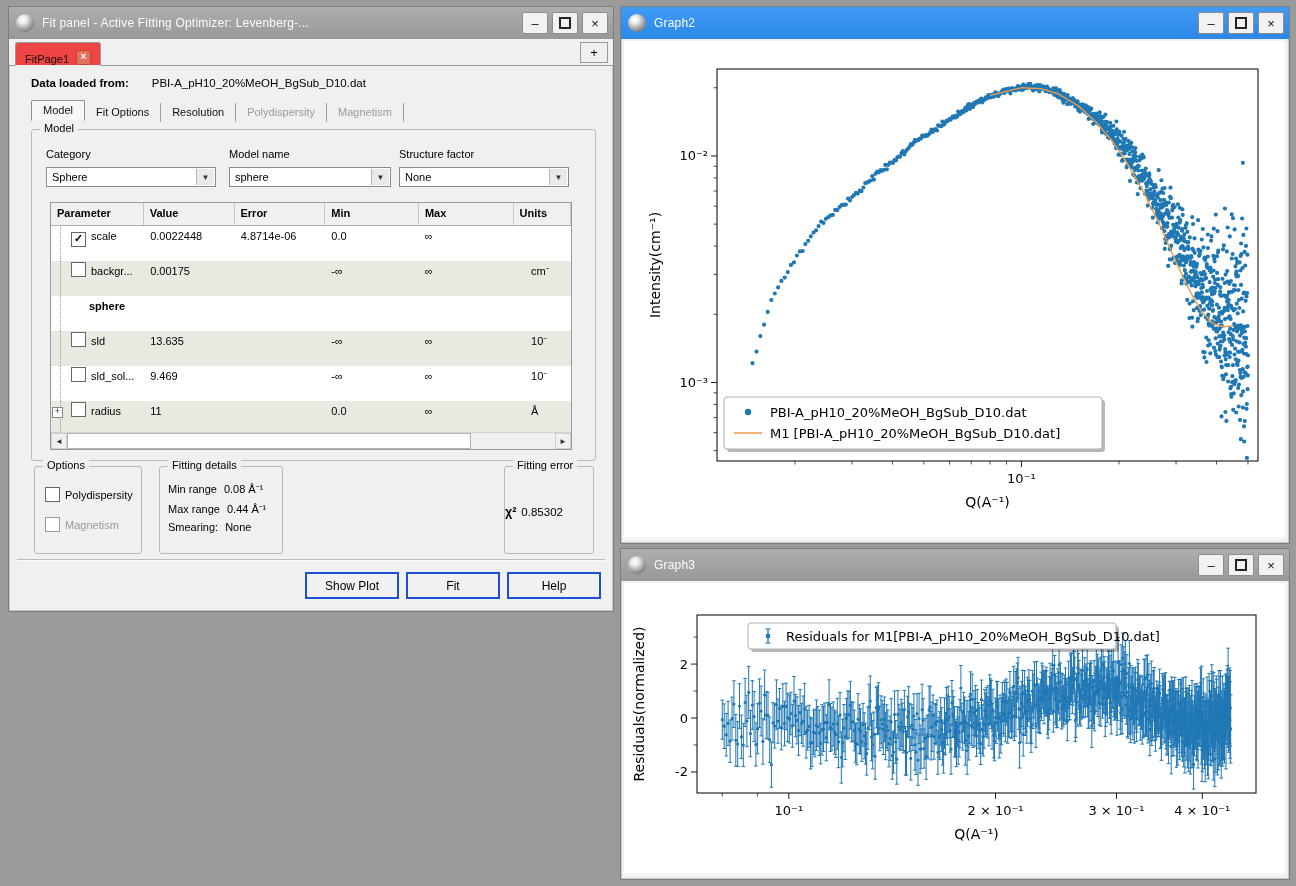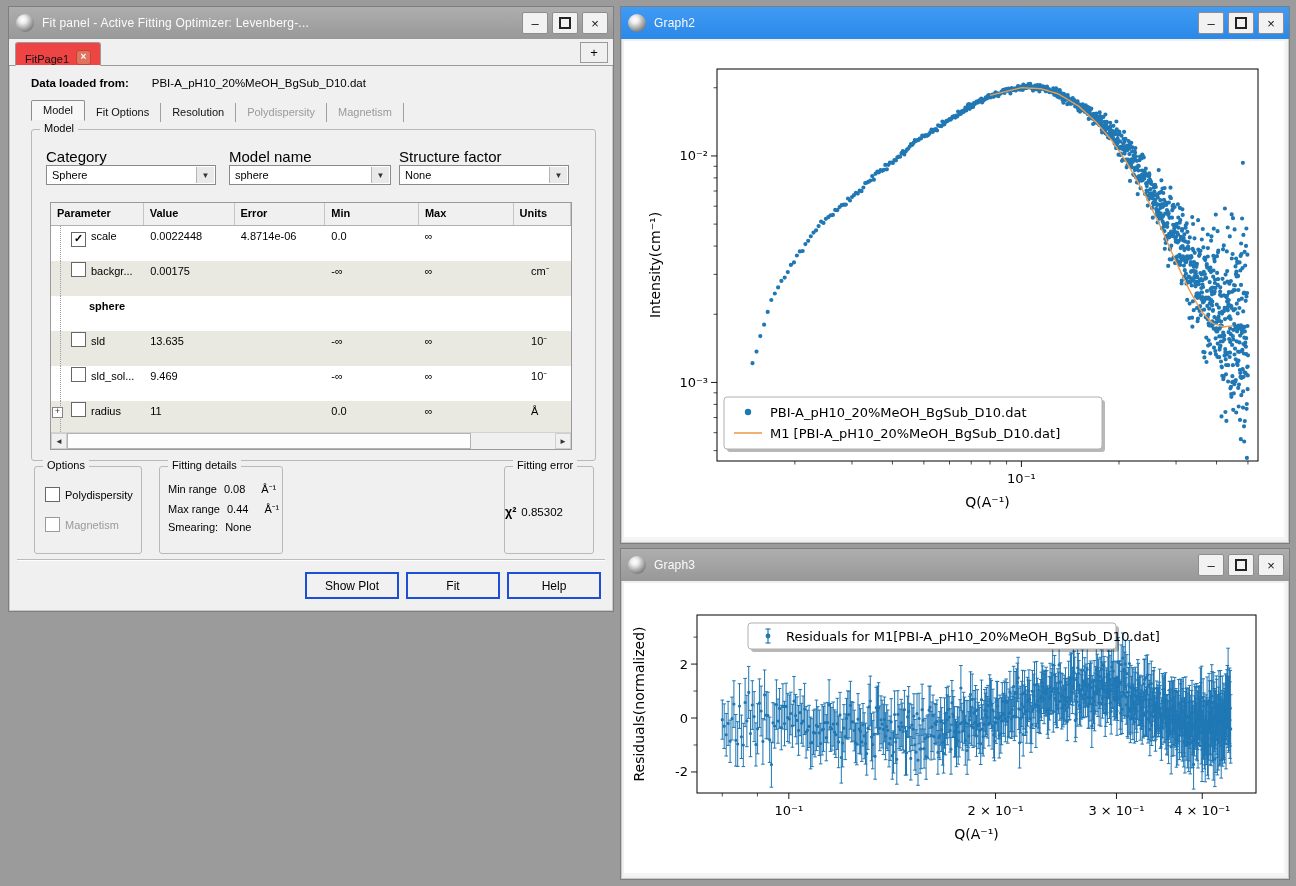--- a/index.html
+++ b/index.html
@@ -30,21 +30,21 @@
   .dataline b{margin-right:23px}
   .innertabs{position:absolute;left:22px;top:92px;display:flex;height:22px;align-items:flex-end}
   .itab{padding:3px 11px 4px;font-size:11px;border-right:1px solid #9f9f9f;color:#111;position:relative;top:1px}
   .itab.active{background:#f7f7f7;border:1px solid #8f8f8f;border-bottom:1px solid #f0f0f0;border-radius:2px 2px 0 0;top:0}
   .itab.disabled{color:#9a9a9a}
   .groupbox{position:absolute;border:1px solid #b9b9b9;border-radius:3px}
   .groupbox>.glabel{position:absolute;top:-8px;left:8px;background:#f0f0f0;padding:0 4px;font-size:11px}
   #gb-model{left:22px;top:122px;width:563px;height:330px}
   .sel-row{position:absolute;left:14px;top:18px;right:10px;display:flex}
   .sel{display:flex;flex-direction:column}
-  .sel .slabel{font-size:15px;}
+  .sel .slabel{font-size:11px;margin-bottom:7px}
   .combo{height:20px;background:#fff;border:1px solid #8a8a8a;display:flex;align-items:center;
          font-size:11px;padding-left:5px;position:relative;box-sizing:border-box}
   .combo .arrow{position:absolute;right:1px;top:1px;bottom:1px;width:17px;background:#e9e9e9;
                 border-left:1px solid #b5b5b5;display:flex;align-items:center;justify-content:center;
                 font-size:8px;color:#333}
   .ptable{position:absolute;left:18px;top:72px;width:520px;height:246px;background:#fff;
           border:1px solid #9a9a9a;overflow:hidden;font-size:11px}
   .thead{display:flex;height:22px;background:#f0f0f0;border-bottom:1px solid #b0b0b0;font-weight:bold}
   .thead>div{box-sizing:border-box;border-right:1px solid #c6c6c6;padding:4px 0 0 6px;overflow:hidden;white-space:nowrap}
   .trow{display:flex;height:35px;line-height:21px;white-space:nowrap}
@@ -65,21 +65,21 @@
   #gb-options{left:25px;top:459px;width:106px;height:86px}
   #gb-details{left:150px;top:459px;width:122px;height:86px}
   #gb-error{left:495px;top:459px;width:88px;height:86px}
   .optline{position:absolute;left:10px;font-size:11px;display:flex;align-items:center}
   .optline .cb{flex:none}
   .optline.disabled{color:#9a9a9a}
   .optline.disabled .cb{border-color:#9a9a9a}
   .detline{margin:0 0 5px 8px;font-size:11px}
   .detline .dl{display:inline-block}
   .detline .dv{margin-left:7px}
-  .detline .du{margin-left:16px}
+  .detline .du{margin-left:3px}
   #gb-details .inner{padding-top:14px}
   .chi{position:absolute;left:0;right:0;top:38px;text-align:left;font-size:11.5px}
   .chi b{font-size:12.5px;margin-right:5px}
   .sep{position:absolute;left:8px;right:8px;bottom:50px;border-top:1px solid #bcbcbc;border-bottom:1px solid #fdfdfd}
   .btnrow{position:absolute;right:12px;bottom:12px;display:flex;gap:7px}
   .btn{width:94px;height:27px;background:#f1f1f1;border:2px solid #1d4ed8;font-size:12px;
        display:flex;align-items:center;justify-content:center;font-family:"Liberation Sans",sans-serif}
   
   #win-g2{left:620px;top:6px;width:668px;height:536px}
   #win-g3{left:620px;top:548px;width:668px;height:330px}

